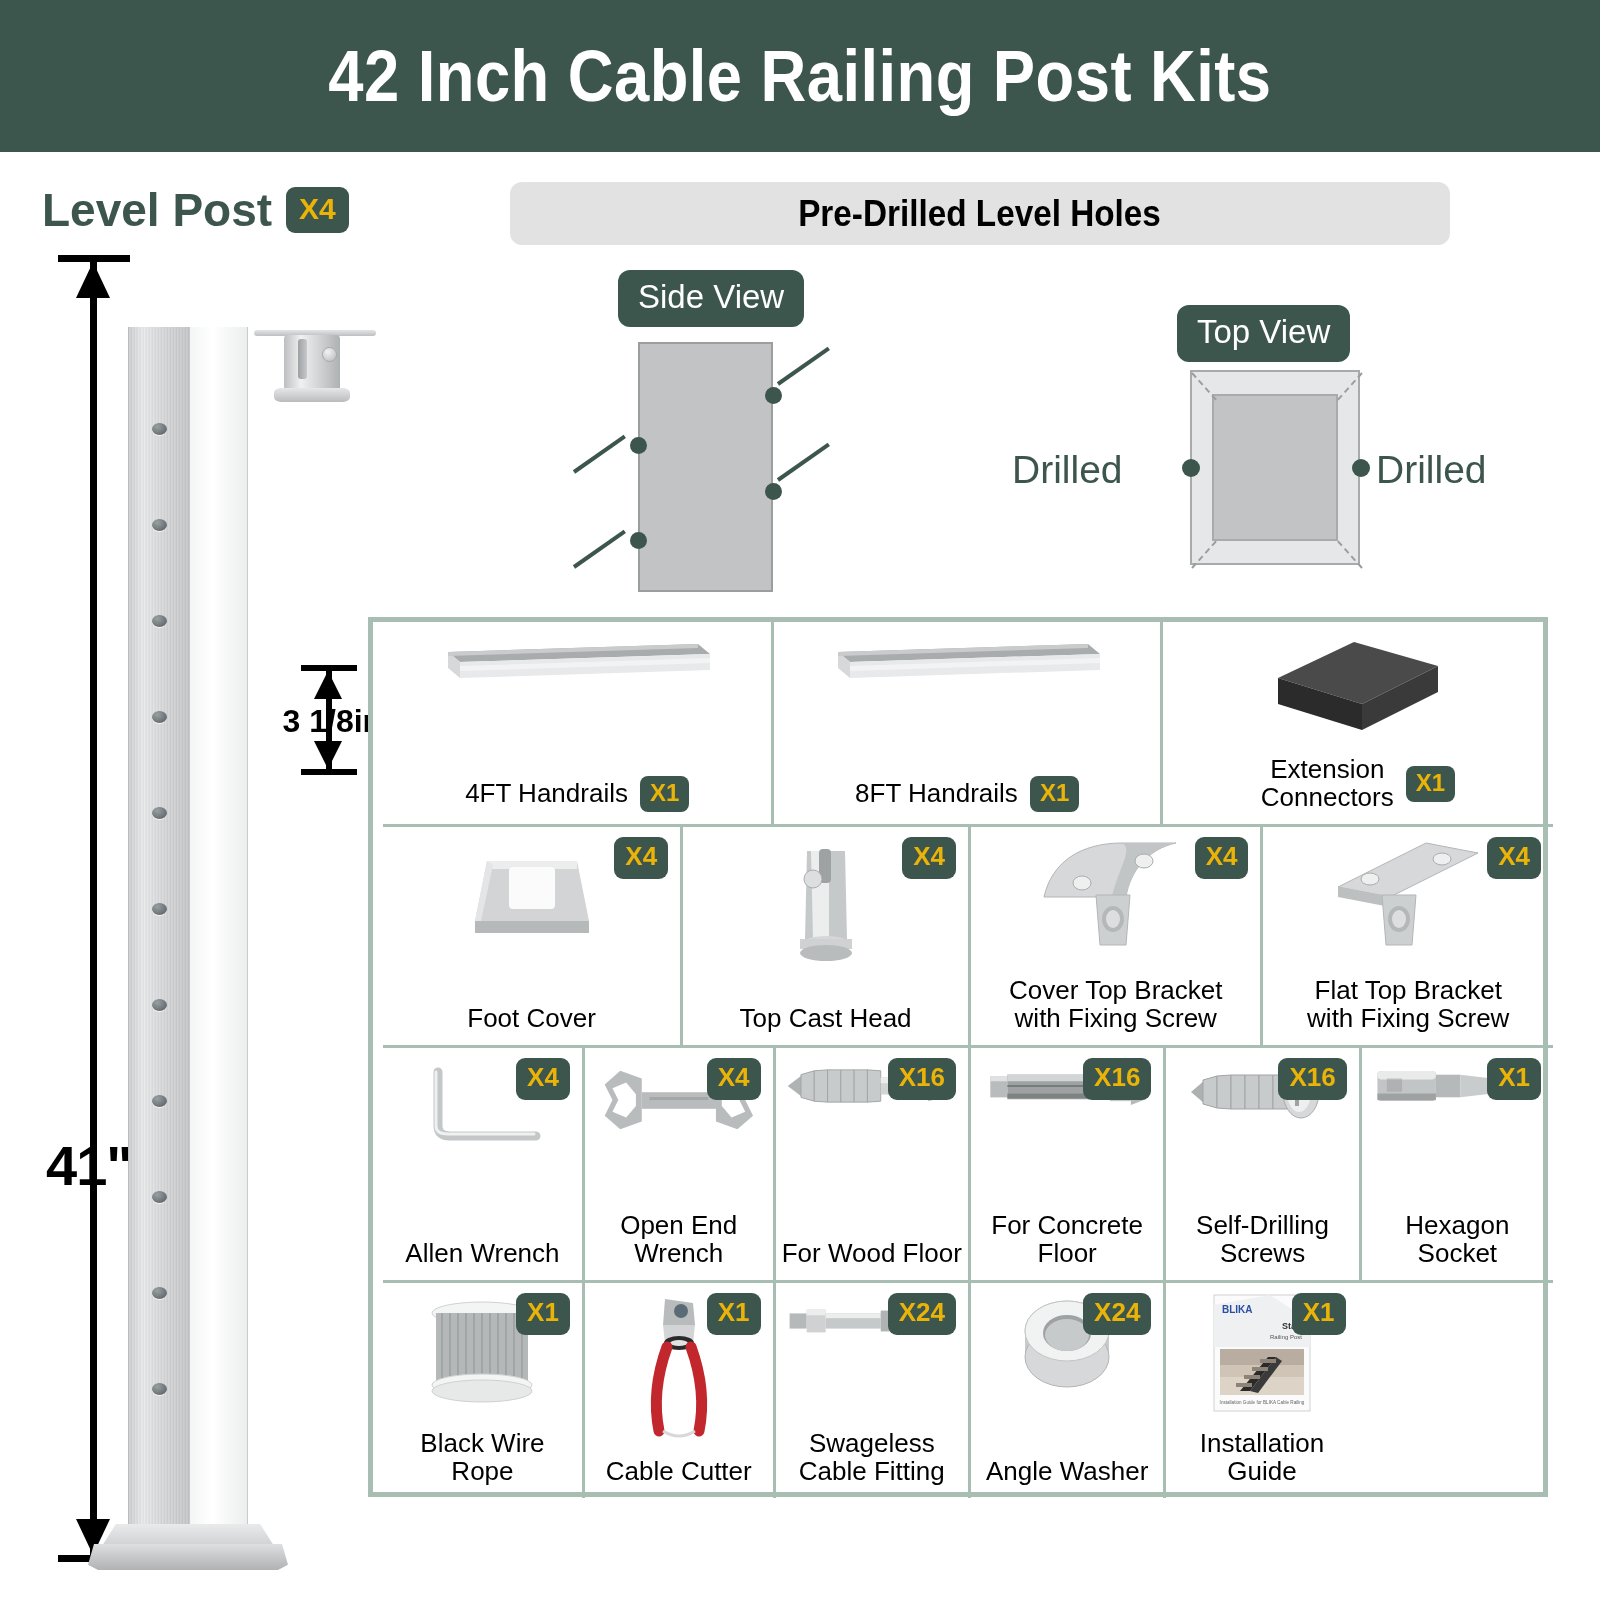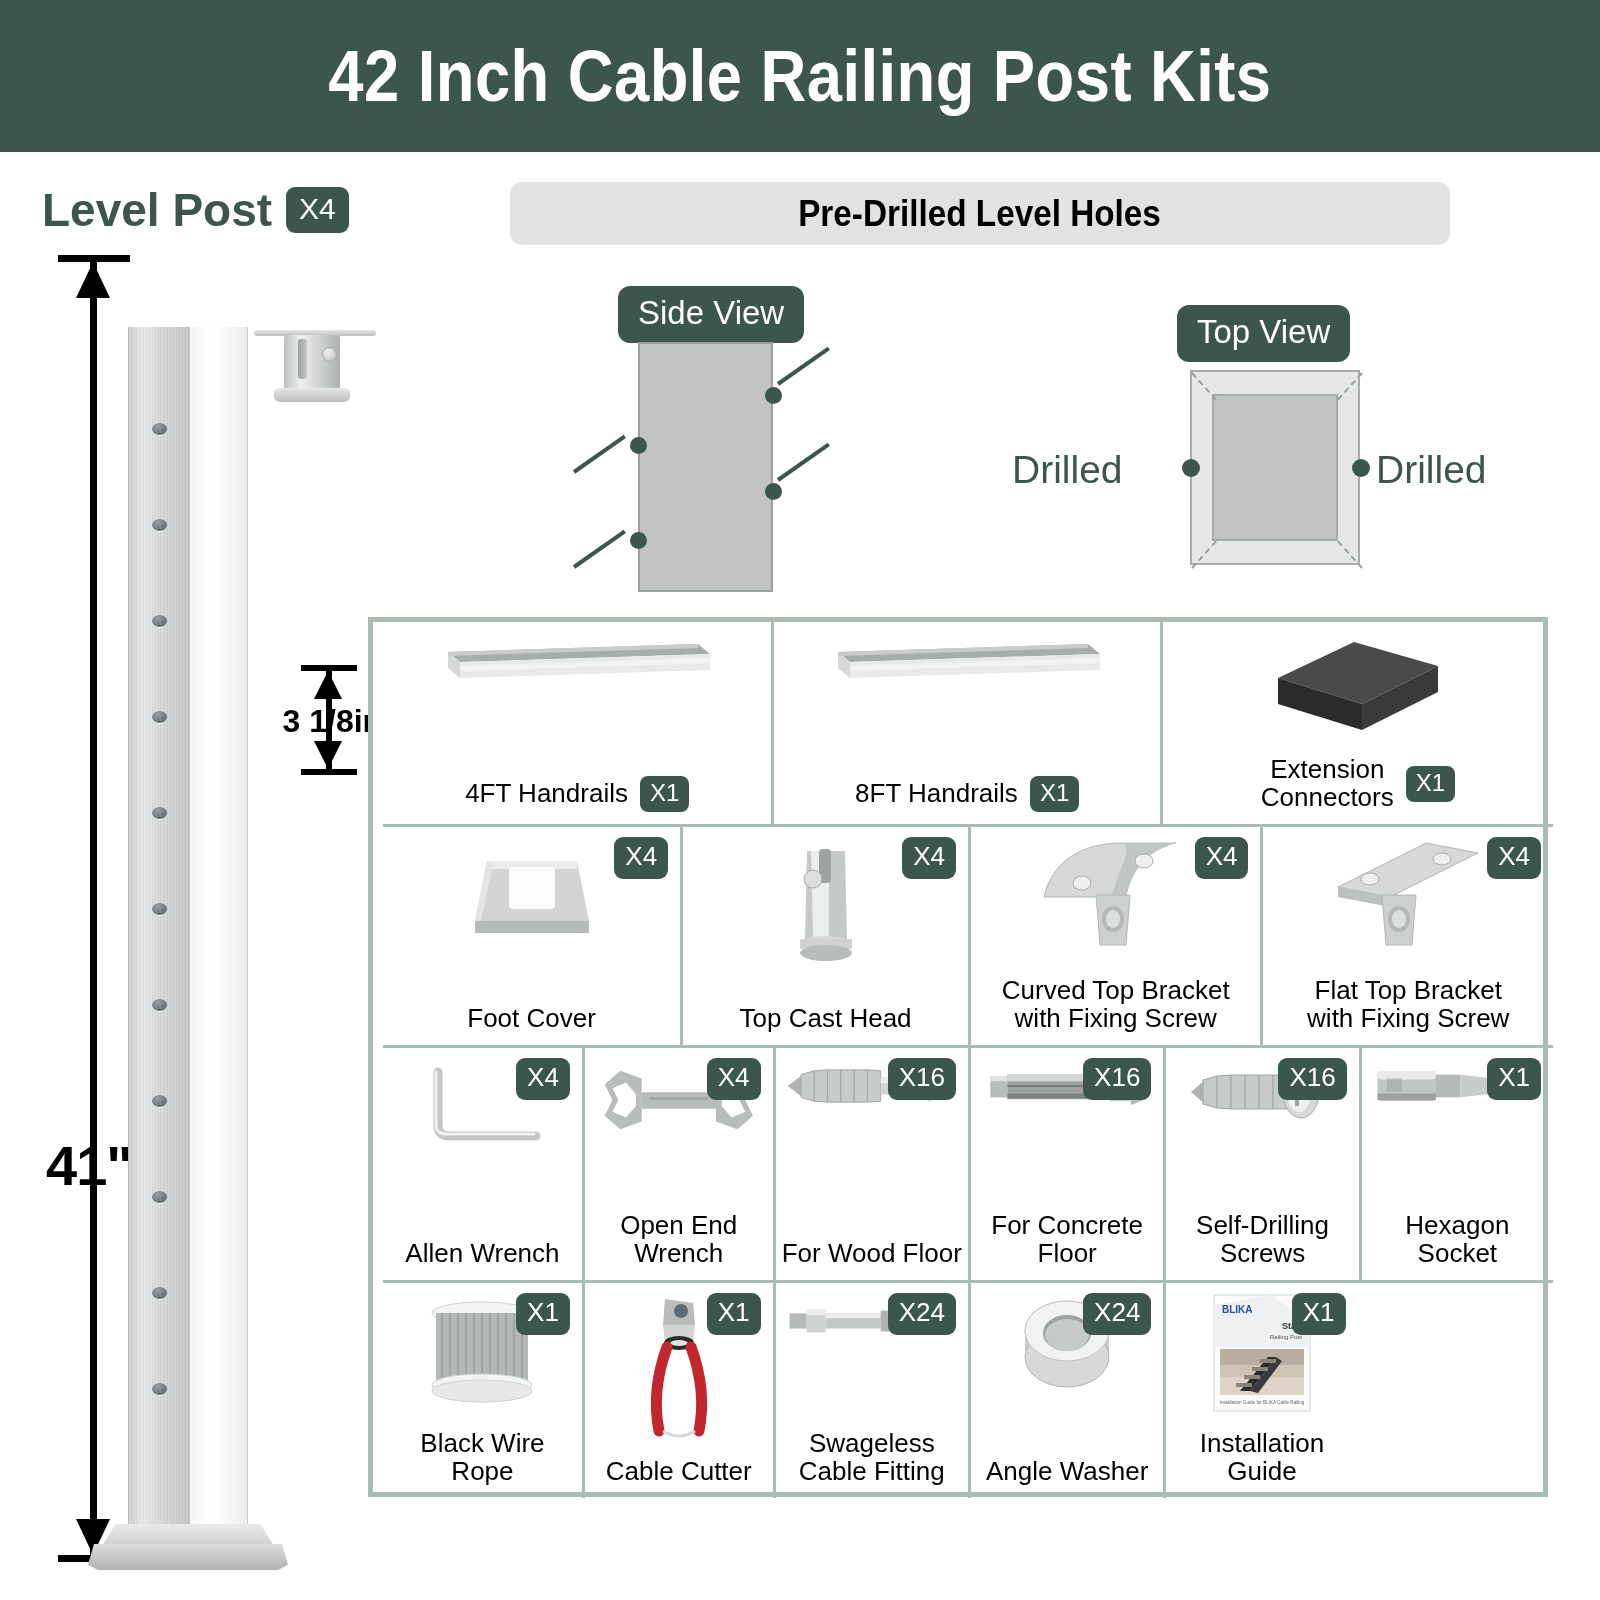--- a/index.html
+++ b/index.html
@@ -25,22 +25,22 @@
 
   
   .level-post-head {
     position: absolute; left: 42px; top: 183px;
     display: flex; align-items: center; gap: 14px;
   }
   .level-post-label {
     color: #3d564d; font-size: 46px; font-weight: bold; white-space: nowrap;
   }
   .badge {
-    background: #3d564d; color: #ffffff; border-radius: 9px;
-    font-weight: normal; display: inline-flex; align-items: center;
+    background: #3d564d; color: #eab308; border-radius: 9px;
+    font-weight: bold; display: inline-flex; align-items: center;
     justify-content: center; white-space: nowrap;
   }
   .badge-lg { font-size: 30px; padding: 5px 13px 7px; }
 
   
   .predrill-banner {
     position: absolute; left: 510px; top: 182px; width: 940px; height: 63px;
     background: #e2e2e2; border-radius: 12px;
     display: flex; align-items: center; justify-content: center;
   }
@@ -155,21 +155,21 @@
     text-align: center; font-size: 32px; font-weight: bold; color: #000;
     white-space: nowrap;
   }
 
   
   .view-tag {
     position: absolute; background: #3d564d; color: #fff; border-radius: 12px;
     font-size: 33px; padding: 8px 20px 11px; white-space: nowrap;
   }
   .side-view { position: absolute; left: 560px; top: 270px; width: 330px; height: 330px; }
-  .sv-tag { left: 58px; top: 16px; text-align: right; }
+  .sv-tag { left: 58px; top: 0px; text-align: right; }
   .sv-rect {
     position: absolute; left: 78px; top: 72px; width: 135px; height: 250px;
     background: #c1c3c4; border: 2px solid #9b9e9f;
   }
   .sv-dot {
     position: absolute; width: 17px; height: 17px; border-radius: 50%;
     background: #3d564d;
   }
   .sv-line { position: absolute; background: #3d564d; height: 4px; transform-origin: left center; }
 
@@ -414,21 +414,21 @@
           <svg class="art" width="180" height="130" viewBox="0 0 180 130">
             <path d="M18 62 C26 26 56 8 96 8 L150 8 C122 14 104 36 100 62 Z" fill="#d6d8d9" stroke="#b3b6b7"></path>
             <path d="M96 8 L150 8 C122 14 104 36 100 62 L86 62 C92 34 108 14 96 8Z" fill="#c2c5c6"></path>
             <ellipse cx="56" cy="48" rx="9" ry="7" fill="#eef0f0" stroke="#a9acad"></ellipse>
             <ellipse cx="118" cy="26" rx="9" ry="7" fill="#eef0f0" stroke="#a9acad"></ellipse>
             <path d="M70 60 L104 60 L100 110 L74 110 Z" fill="#cdd0d1" stroke="#b3b6b7"></path>
             <ellipse cx="87" cy="84" rx="11" ry="13" fill="#b5b8b9"></ellipse>
             <ellipse cx="87" cy="84" rx="7" ry="9" fill="#dcdedf"></ellipse>
           </svg>
         </div>
-        <div class="cell-label">Curved Top Bracket
+        <div class="cell-label">Cover Top Bracket
 with Fixing Screw</div>
       </div>
       <div class="cell" style="width:25.0%">
         <span class="badge badge-corner">X4</span>
         <div class="cell-art">
           <svg class="art" width="180" height="130" viewBox="0 0 180 130">
             <polygon points="20,52 108,8 160,18 72,62" fill="#d6d8d9" stroke="#b3b6b7"></polygon>
             <polygon points="20,52 72,62 72,72 20,62" fill="#bdc0c1"></polygon>
             <ellipse cx="52" cy="44" rx="9" ry="6" fill="#eef0f0" stroke="#a9acad"></ellipse>
             <ellipse cx="124" cy="24" rx="9" ry="6" fill="#eef0f0" stroke="#a9acad"></ellipse>

